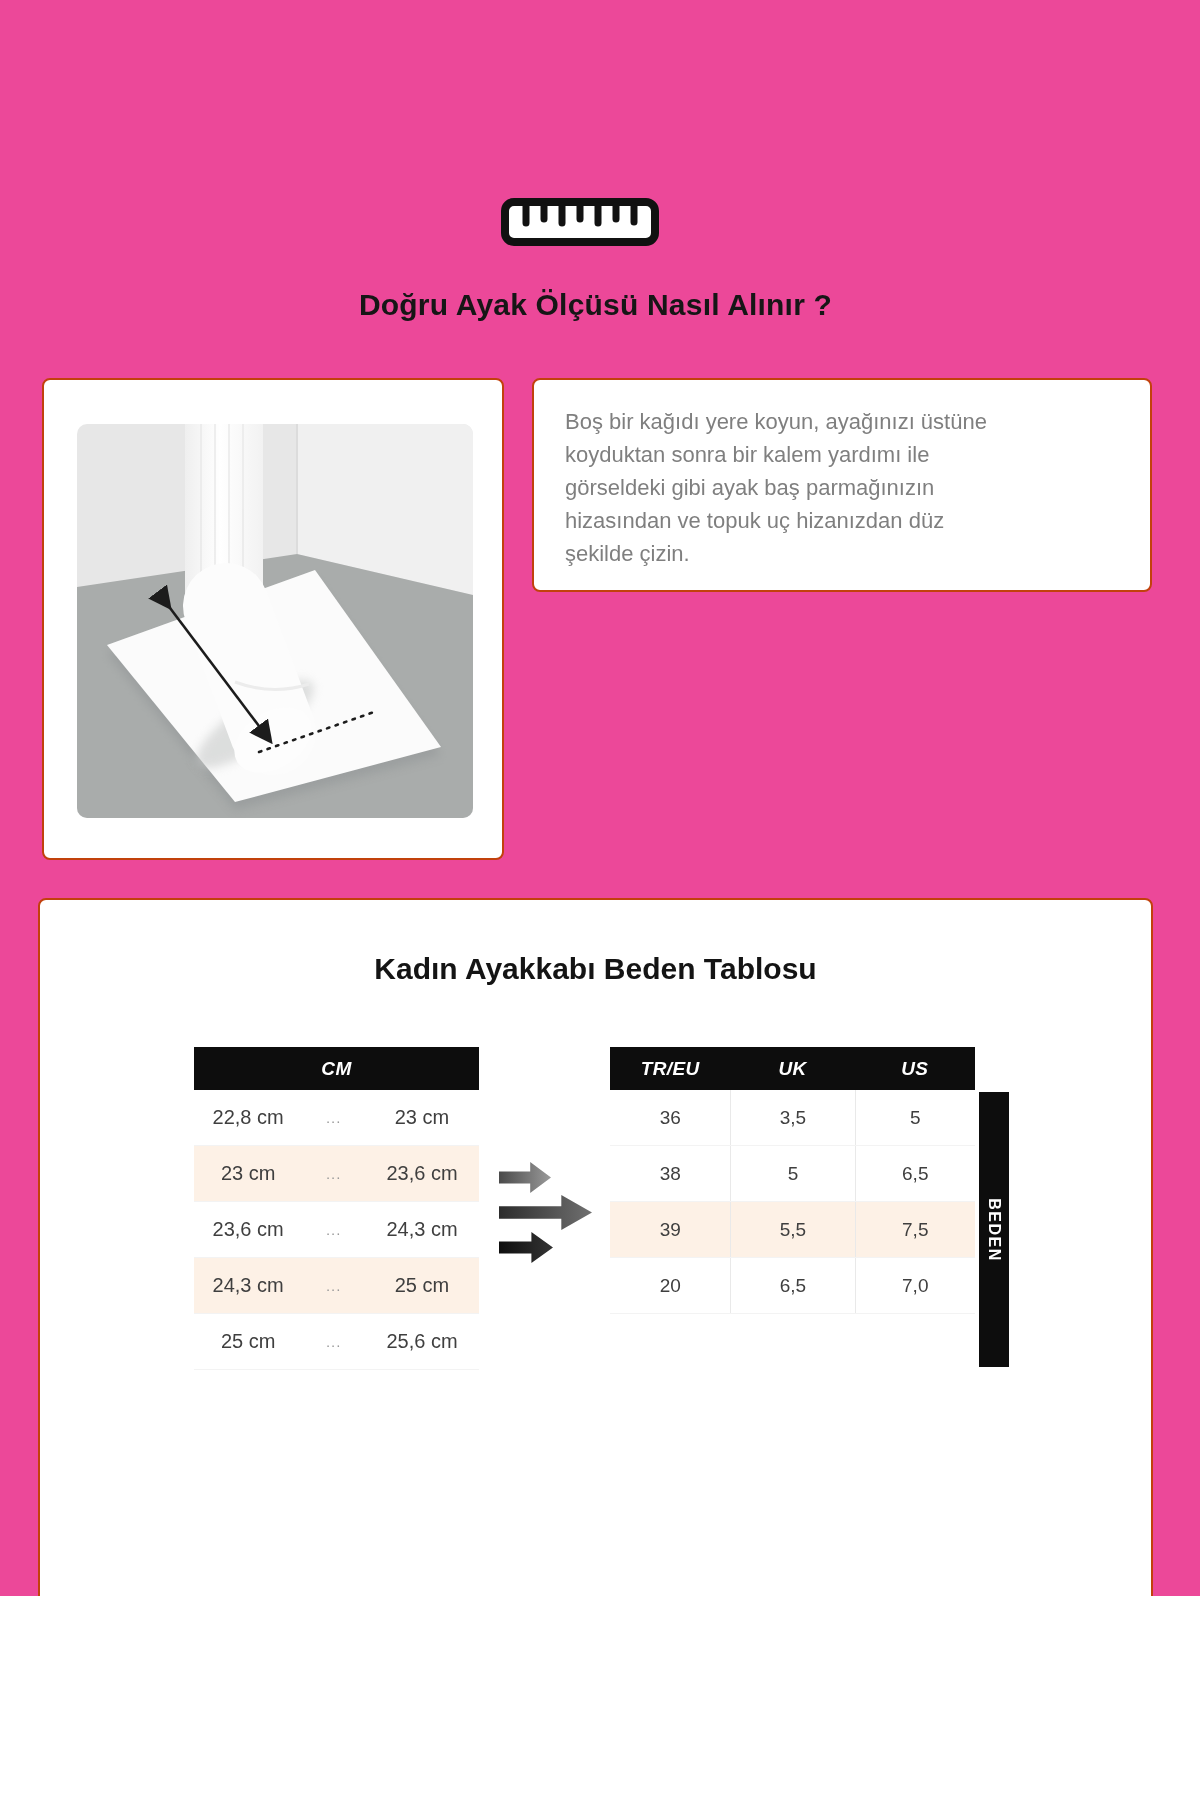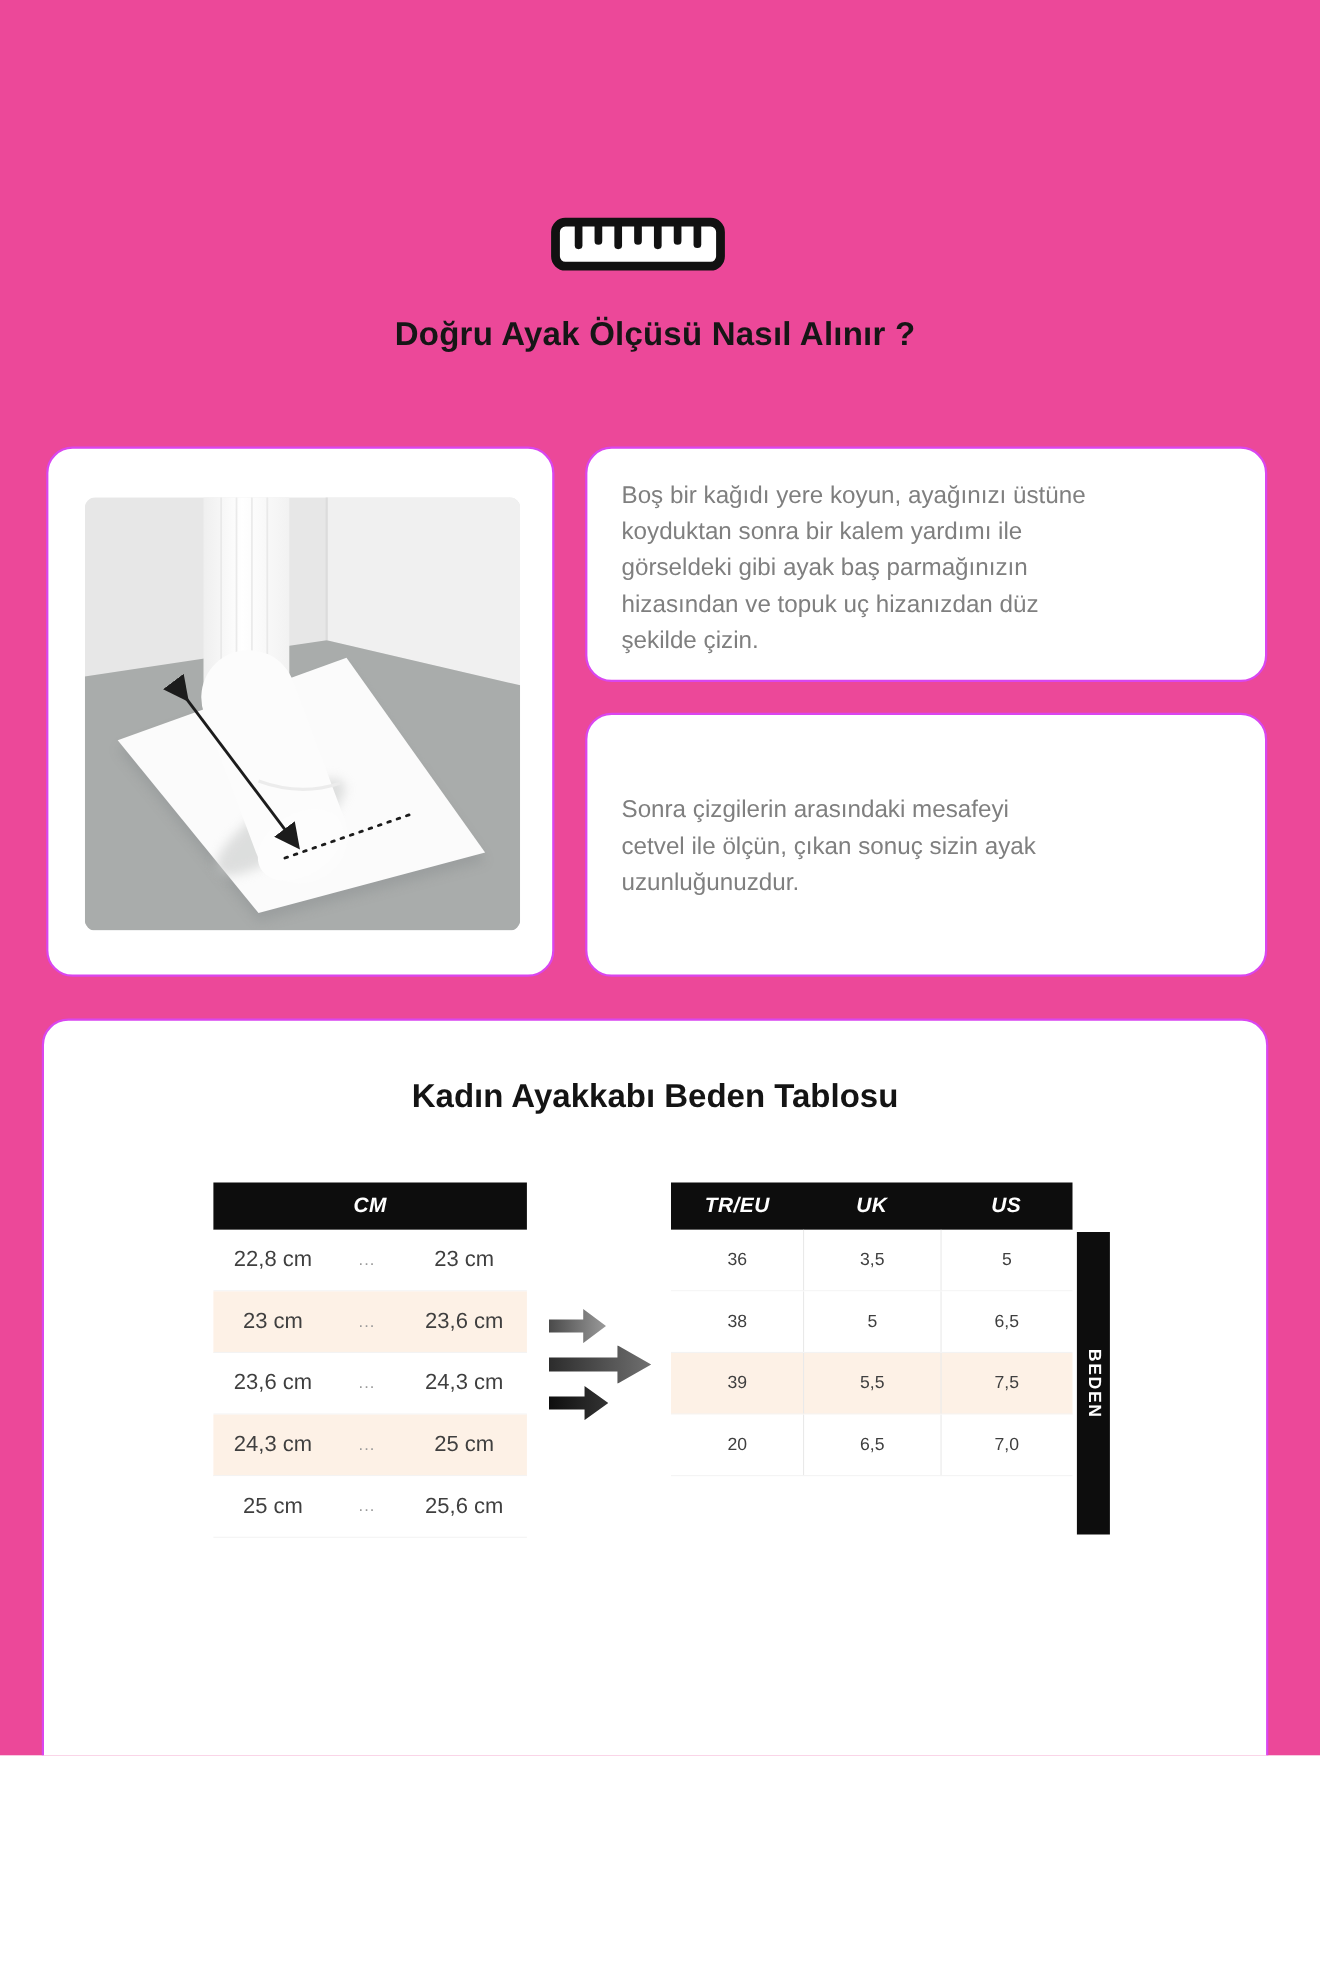--- a/index.html
+++ b/index.html
@@ -5,21 +5,21 @@
   html,body{margin:0;padding:0;background:#fff;}
   #page{position:relative;width:1200px;height:1596px;background:#ec4899;overflow:hidden;
         font-family:"Liberation Sans","DejaVu Sans",sans-serif;color:#161616;padding-left:28px;}
 
   
   .ruler-wrap{position:absolute;left:500px;top:197px;width:160px;height:50px;}
   .page-title{position:absolute;left:38px;top:288px;width:1115px;text-align:center;
               font-size:30px;font-weight:700;letter-spacing:.2px;color:#161616;}
 
   
-  .card{position:absolute;background:#fff;border:2px solid #d946ef;border-radius:24px;box-sizing:border-box;margin-top:28px;}
+  .card{position:absolute;background:#fff;border:2px solid #c2410c;border-radius:8px;box-sizing:border-box;}
   .card-photo{left:42px;top:378px;width:462px;height:482px;}
   .card-step1{left:532px;top:378px;width:620px;height:214px;}
   .card-step2{left:532px;top:620px;width:620px;height:240px;display:flex;align-items:center;}
   .card-text{color:#7f7f7f;font-size:22px;line-height:33px;white-space:pre-line;}
   .card-step1 .card-text{position:absolute;left:31px;top:25px;right:26px;}
   .card-step2 .card-text{margin-left:31px;margin-right:26px;}
 
   .photo-frame{position:absolute;left:33px;top:44px;width:396px;height:394px;border-radius:10px;overflow:hidden;}
 
   
@@ -30,21 +30,21 @@
   .thead{height:43px;background:var(--head-bg,#0d0d0d);color:#fff;font-size:19px;font-weight:700;
          letter-spacing:.4px;display:flex;align-items:center;justify-content:center;font-style:italic;}
   .thead-grid{display:grid;grid-template-columns:33% 34% 33%;align-items:center;text-align:center;}
 
   .cm-table{position:absolute;left:154px;top:147px;width:285px;}
   .cm-row{height:55px;display:grid;grid-template-columns:38% 22% 40%;align-items:center;
           text-align:center;font-size:20px;color:#3f3f3f;background:#fff;
           border-bottom:1px solid #f3f3f3;}
   .size-table{position:absolute;left:570px;top:147px;width:365px;}
   .size-row{height:55px;display:grid;grid-template-columns:33% 34% 33%;align-items:center;
-            text-align:center;font-size:16px;color:#3f3f3f;background:#fff;
+            text-align:center;font-size:19px;color:#3f3f3f;background:#fff;
             border-bottom:1px solid #f3f3f3;}
   .size-row .cell{align-self:stretch;display:flex;align-items:center;justify-content:center;}
   .size-row .cell + .cell{border-left:1px solid #e9e9e9;}
   .row-alt{background:var(--peach,#fdf1e6) !important;}
   .sep{color:#9a9a9a;font-size:15px;letter-spacing:1px;}
 
   .beden-bar{position:absolute;left:939px;top:192px;width:30px;height:275px;background:var(--head-bg,#0d0d0d);
              display:flex;align-items:center;justify-content:center;}
   .beden-bar span{transform:rotate(90deg);color:#fff;font-weight:700;font-size:16px;letter-spacing:1.5px;white-space:nowrap;}
 
@@ -127,25 +127,20 @@
   </div>
 
   <div class="card card-step1">
     <div class="card-text">Boş bir kağıdı yere koyun, ayağınızı üstüne
 koyduktan sonra bir kalem yardımı ile
 görseldeki gibi ayak baş parmağınızın
 hizasından ve topuk uç hizanızdan düz
 şekilde çizin.</div>
   </div>
 
-  <div class="card card-step2">
-    <div class="card-text">Sonra çizgilerin arasındaki mesafeyi
-cetvel ile ölçün, çıkan sonuç sizin ayak
-uzunluğunuzdur.</div>
-  </div>
 
   <div class="card card-sizes">
     <div class="section-title">Kadın Ayakkabı Beden Tablosu</div>
 
     <div class="cm-table">
       <div class="thead">CM</div>
       <div>
           <div class="cm-row">
             <span>22,8 cm</span>
             <span class="sep">...</span>

